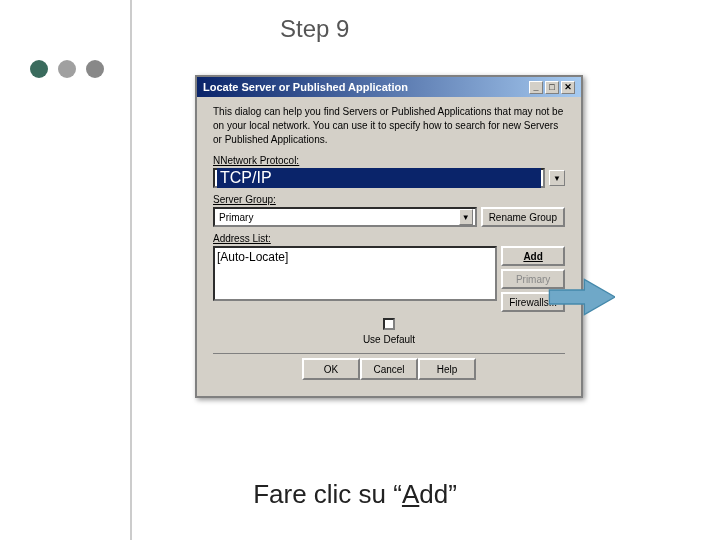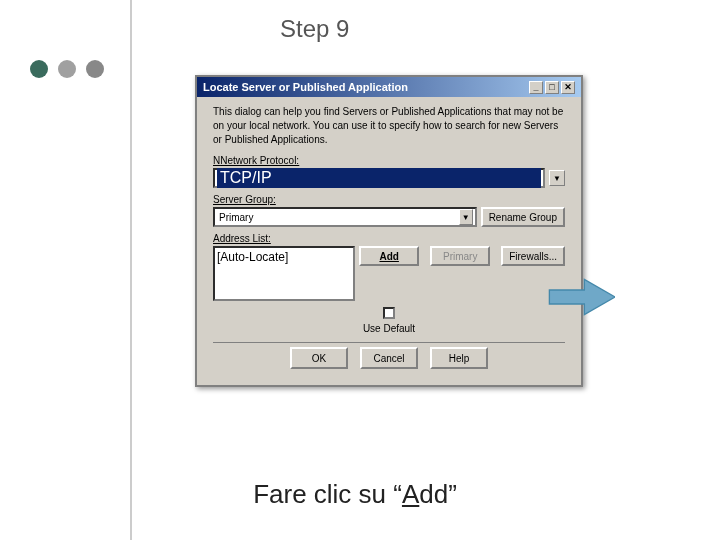--- a/index.html
+++ b/index.html
@@ -211,22 +211,22 @@
       flex: 1;
       height: 55px;
       background: white;
       border: 2px inset #808080;
       font-size: 10px;
       padding: 2px;
     }
 
     .address-buttons {
       display: flex;
-      flex-direction: row;
-      gap: 11px;
+      flex-direction: column;
+      gap: 3px;
       justify-content: flex-start;
     }
 
     .address-buttons .win-button {
       min-width: 60px;
     }
 
     .add-button {
       border: 2px solid #808080;
       border-top-color: #fff;
@@ -252,21 +252,21 @@
       justify-content: center;
     }
 
     .checkbox-label {
       font-size: 10px;
     }
 
     .dialog-footer {
       display: flex;
       justify-content: center;
-      gap: 12px;
+      gap: 0;
       padding: 4px 0 8px;
       border-top: 1px solid #808080;
       margin-top: 4px;
       align-items: flex-end;
     }
 
     .footer-button {
       width: 58px;
       height: 22px;
       background: #d4d0c8;

